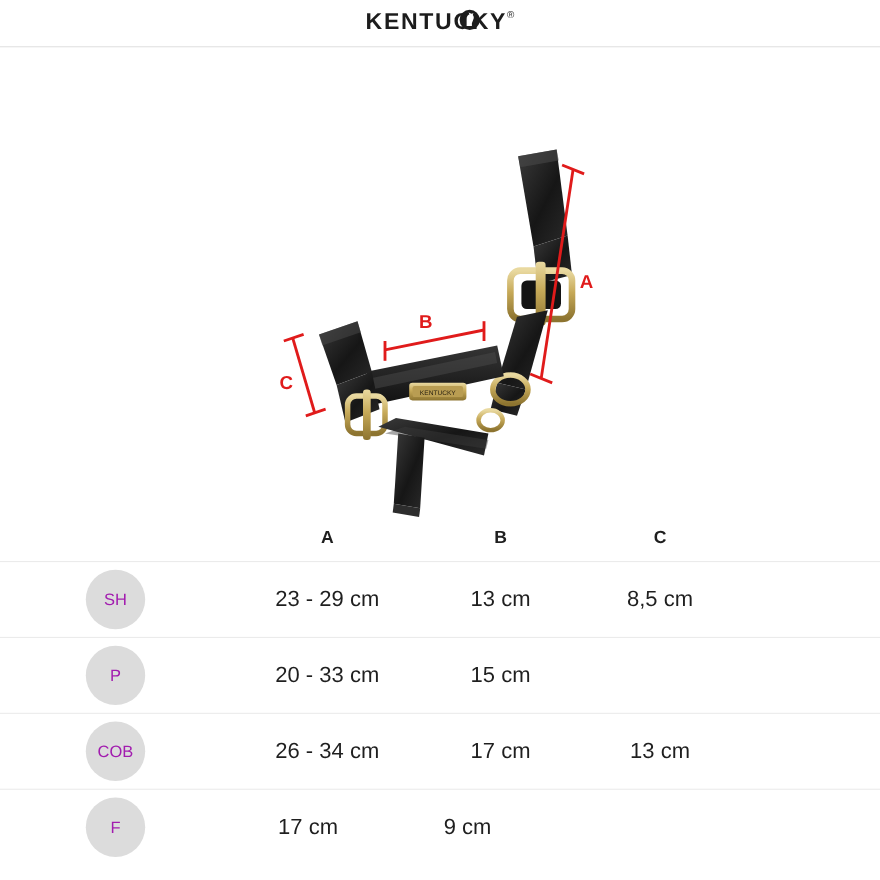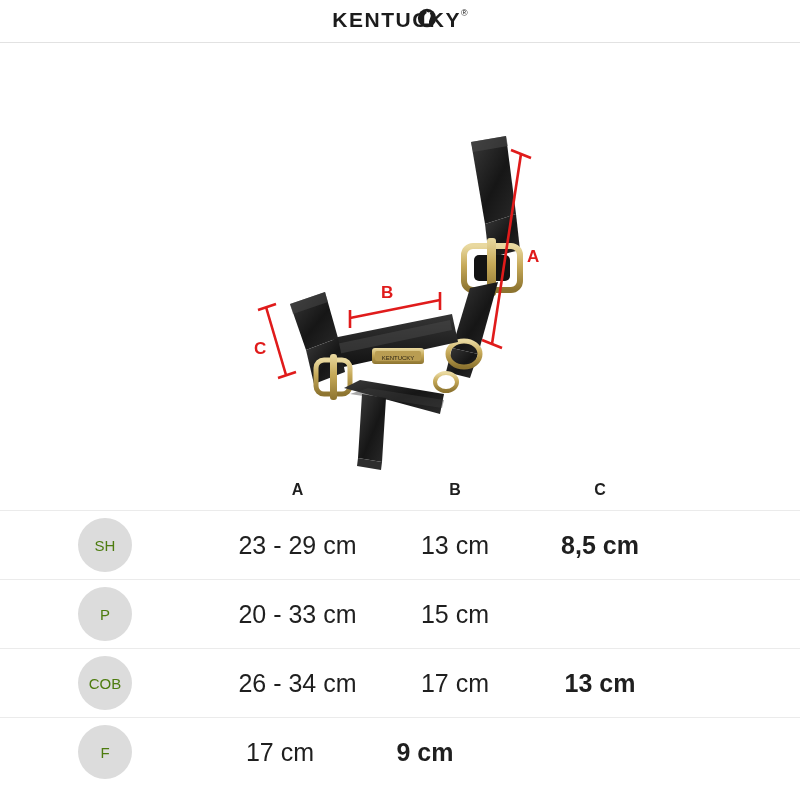--- a/index.html
+++ b/index.html
@@ -100,38 +100,38 @@
   }
   .cell-label {
     width: 210px;
     display: flex;
     align-items: center;
     justify-content: center;
   }
   .cell {
     width: 145px;
     text-align: center;
-    font-size: 25px;
+    font-size: 20px;
     color: #1f1f1f;
     font-family: "Liberation Sans", sans-serif;
   }
   .cell-a { width: 175px; }
   .cell-b { width: 140px; }
-  .cell-c { width: 150px; font-weight: bold; }
+  .cell-c { width: 150px; }
   .head-cell {
     font-weight: bold;
     font-size: 16px;
     color: #1f1f1f;
   }
   .size-badge {
     width: 54px;
     height: 54px;
     border-radius: 50%;
     background: #dcdcdc;
-    color: #4d7c0f;
+    color: #a21caf;
     display: flex;
     align-items: center;
     justify-content: center;
     font-size: 15px;
     font-family: "Liberation Sans", sans-serif;
     text-align: right;
   }
   .divider {
     height: 1px;
     background: #ebebeb;

